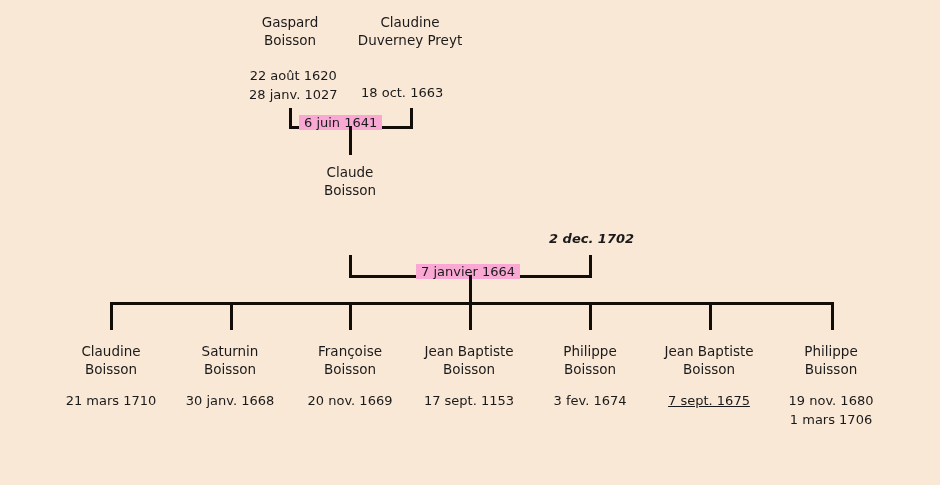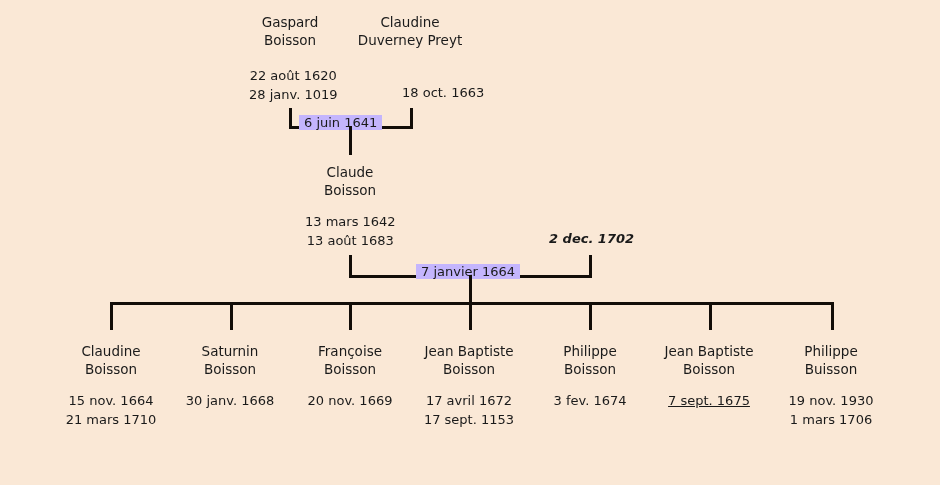--- a/index.html
+++ b/index.html
@@ -59,21 +59,21 @@
   }
   .dates.c { text-align: center; }
   .dates.l { text-align: center; }
 
   
   .marriage {
     position: absolute;
     font-size: 13px;
     white-space: nowrap;
     text-align: center;
-    background: #c4b5fd;
+    background: #f9a8d4;
     padding: 0 5px;
   }
 
   .spacer { height: 17px; }
 </style>
 </head>
 <body>
 
 <div id="tree">
 
@@ -82,45 +82,41 @@
     <div class="nm">Boisson</div>
   </div>
 
   <div class="person" style="left:330px; top:14px; width:160px;">
     <div class="nm">Claudine</div>
     <div class="nm">Duverney Preyt</div>
   </div>
 
   <div class="dates l" style="left:249px; top:67px;">
     <div class="dt">22 août 1620</div>
-    <div class="dt">28 janv. 1019</div>
+    <div class="dt">28 janv. 1027</div>
   </div>
 
-  <div class="dates l" style="left:361px; top:67px;margin-left:41px;">
+  <div class="dates l" style="left:361px; top:67px;">
     <div class="spacer"></div>
     <div class="dt">18 oct. 1663</div>
   </div>
 
   <div class="vline" style="left:289px; top:108px; height:18px;"></div>
   <div class="vline" style="left:410px; top:108px; height:18px;"></div>
   <div class="hline" style="left:289px; top:126px; width:124px;"></div>
   <div class="marriage" style="left:299px; top:115px;">6 juin 1641</div>
 
   <div class="vline" style="left:349px; top:126px; height:29px;"></div>
 
   <div class="person" style="left:285px; top:164px; width:130px;">
     <div class="nm">Claude</div>
     <div class="nm">Boisson</div>
   </div>
 
 
-  <div class="dates l" style="left:305px; top:213px;">
-    <div class="dt">13 mars 1642</div>
-    <div class="dt">13 août 1683</div>
-  </div>
 
   <div class="dates l highlight" style="left:549px; top:213px; font-weight:bold; font-style:italic;">
     <div class="spacer"></div>
     <div class="dt">2 dec. 1702</div>
   </div>
 
   <div class="vline" style="left:349px; top:255px; height:20px;"></div>
   <div class="vline" style="left:589px; top:255px; height:20px;"></div>
   <div class="hline" style="left:349px; top:275px; width:243px;"></div>
   <div class="marriage" style="left:416px; top:264px;">7 janvier 1664</div>
@@ -135,21 +131,20 @@
   <div class="vline" style="left:469px; top:302px; height:28px;"></div>
   <div class="vline" style="left:589px; top:302px; height:28px;"></div>
   <div class="vline" style="left:709px; top:302px; height:28px;"></div>
   <div class="vline" style="left:831px; top:302px; height:28px;"></div>
 
   <div class="person" style="left:41px; top:343px; width:140px;">
     <div class="nm">Claudine</div>
     <div class="nm">Boisson</div>
   </div>
   <div class="dates c" style="left:41px; top:392px; width:140px;">
-    <div class="dt">15 nov. 1664</div>
     <div class="dt">21 mars 1710</div>
   </div>
 
   <div class="person" style="left:160px; top:343px; width:140px;">
     <div class="nm">Saturnin</div>
     <div class="nm">Boisson</div>
   </div>
   <div class="dates c" style="left:160px; top:392px; width:140px;">
     <div class="dt">30 janv. 1668</div>
     <div class="dt"></div>
@@ -161,21 +156,20 @@
   </div>
   <div class="dates c" style="left:280px; top:392px; width:140px;">
     <div class="dt">20 nov. 1669</div>
   </div>
 
   <div class="person" style="left:396px; top:343px; width:146px;">
     <div class="nm">Jean Baptiste</div>
     <div class="nm">Boisson</div>
   </div>
   <div class="dates c" style="left:396px; top:392px; width:146px;">
-    <div class="dt">17 avril 1672</div>
     <div class="dt">17 sept. 1153</div>
   </div>
 
   <div class="person" style="left:520px; top:343px; width:140px;">
     <div class="nm">Philippe</div>
     <div class="nm">Boisson</div>
   </div>
   <div class="dates c" style="left:520px; top:392px; width:140px;">
     <div class="dt">3 fev. 1674</div>
     <div class="dt"></div>
@@ -188,17 +182,17 @@
   <div class="dates c" style="left:636px; top:392px; width:146px;text-decoration:underline;">
     <div class="dt">7 sept. 1675</div>
     <div class="dt"></div>
   </div>
 
   <div class="person" style="left:761px; top:343px; width:140px;">
     <div class="nm">Philippe</div>
     <div class="nm">Buisson</div>
   </div>
   <div class="dates c" style="left:761px; top:392px; width:140px;">
-    <div class="dt">19 nov. 1930</div>
+    <div class="dt">19 nov. 1680</div>
     <div class="dt">1 mars 1706</div>
   </div>
 
 </div>
 
 </body></html>

